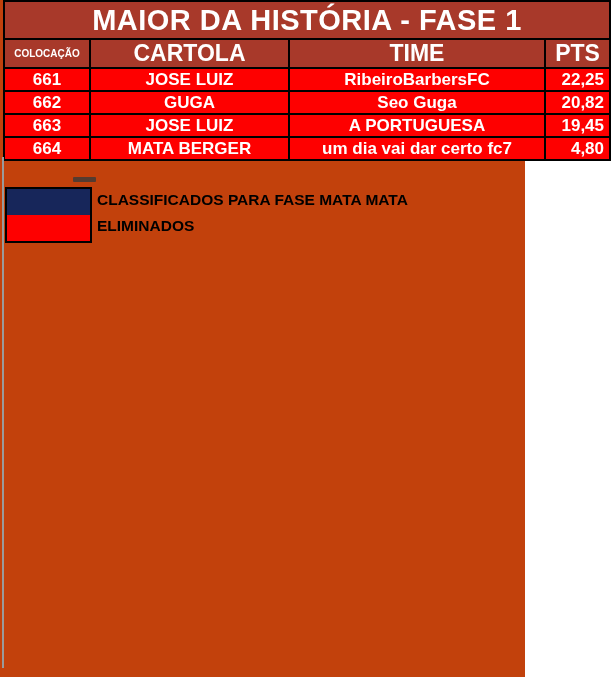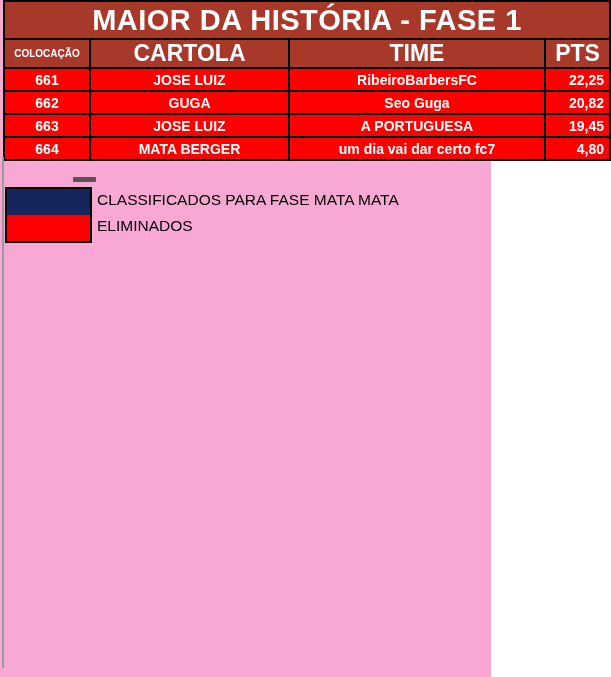--- a/index.html
+++ b/index.html
@@ -9,21 +9,22 @@
     width: 611px;
     height: 677px;
     font-family: "Liberation Sans", sans-serif;
     position: relative;
     overflow: hidden;
   }
   .sheet {
     position: relative;
     width: 491px;
     height: 677px;
-    background: #f9a8d4;
+    background: #c2410c;
+    padding-left: 34px;
   }
   
   table.standings {
     position: absolute;
     left: 3px;
     top: 0;
     width: 606px;
     border-collapse: collapse;
     table-layout: fixed;
   }
@@ -48,21 +49,21 @@
     font-weight: bold;
     text-align: center;
     height: 23px;
   }
   th.col-colocacao { font-size: 10px; }
   th.col-cartola, th.col-time, th.col-pts { font-size: 23px; }
   tr.data-row td {
     background: #FE0000;
     color: #ffffff;
     font-weight: bold;
-    font-size: 14px;
+    font-size: 17px;
     text-align: center;
     height: 21px;
   }
   tr.data-row td.col-pts {
     text-align: right;
     padding-right: 5px;
   }
   
   .legend {
     position: absolute;
@@ -78,21 +79,21 @@
   .swatch {
     width: 83px;
     height: 26px;
   }
   .legend-labels {
     margin-left: 5px;
   }
   .legend-label {
     height: 26px;
     line-height: 26px;
-    font-weight: normal;
+    font-weight: bold;
     font-size: 15.5px;
     color: #000000;
     white-space: nowrap;
   }
   
   .page-edge-vline {
     position: absolute;
     left: 2px;
     top: 157px;
     width: 2px;

